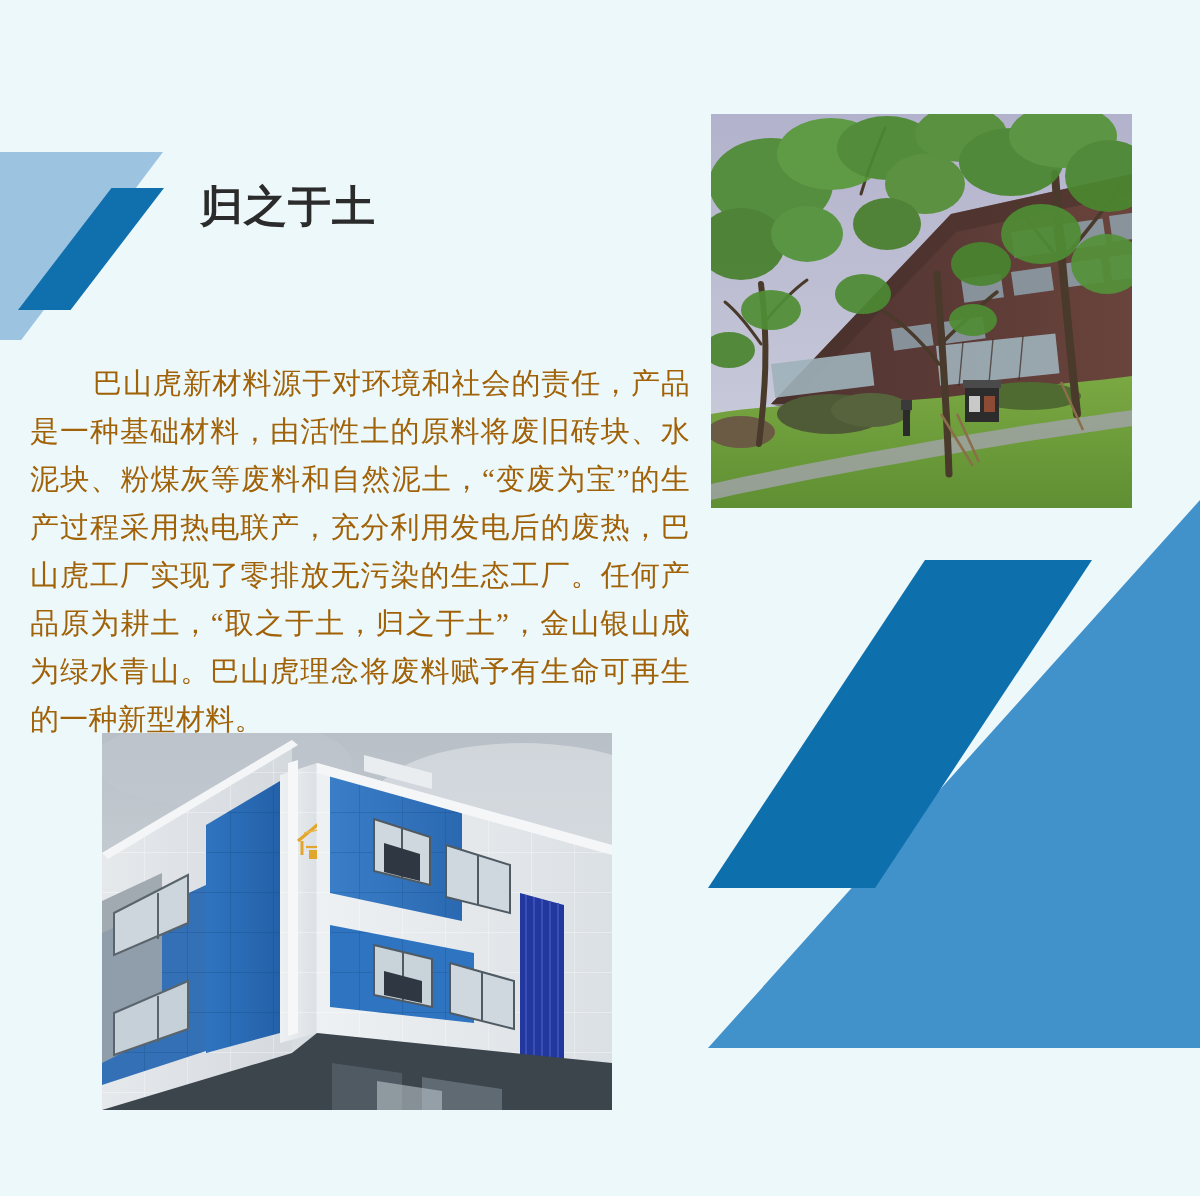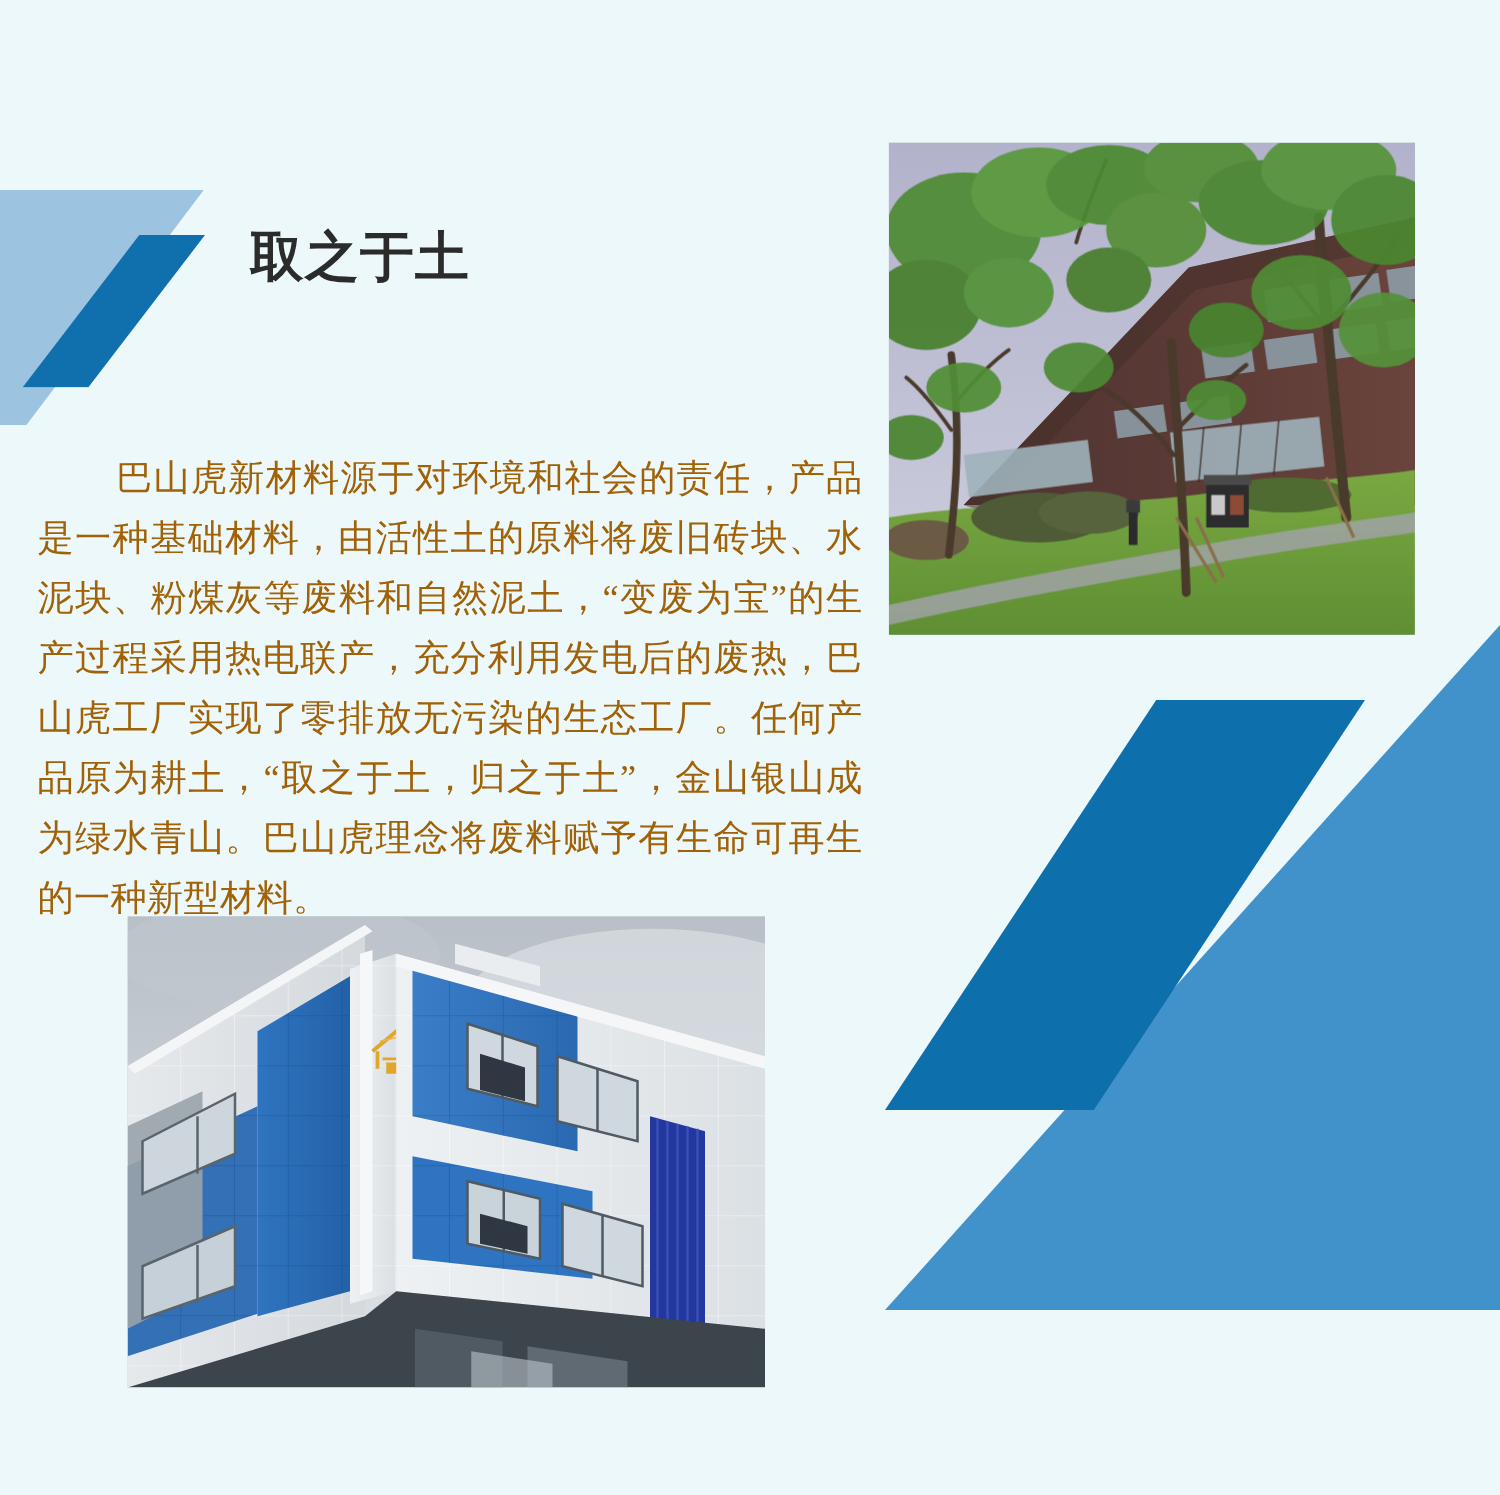--- a/index.html
+++ b/index.html
@@ -123,21 +123,21 @@
 </head>
 <body>
 
 <div id="slide">
 
   <div class="deco" id="deco-tl-triangle"></div>
   <div class="deco" id="deco-tl-parallelogram"></div>
   <div class="deco" id="deco-right-triangle"></div>
   <div class="deco" id="deco-right-band"></div>
 
-  <div id="title">取之于土</div>
+  <div id="title">归之于土</div>
 
   <div id="body-paragraph">巴山虎新材料源于对环境和社会的责任，产品是一种基础材料，由活性土的原料将废旧砖块、水泥块、粉煤灰等废料和自然泥土，“变废为宝”的生产过程采用热电联产，充分利用发电后的废热，巴山虎工厂实现了零排放无污染的生态工厂。任何产品原为耕土，“取之于土，归之于土”，金山银山成为绿水青山。巴山虎理念将废料赋予有生命可再生的一种新型材料。</div>
 
   <div class="photo" id="photo-campus">
     <svg viewBox="0 0 421 394" preserveAspectRatio="none">
       <defs>
         <linearGradient id="skyGrad" x1="0" y1="0" x2="0" y2="1">
           <stop offset="0%" stop-color="#b3b2cc"></stop>
           <stop offset="60%" stop-color="#c2c3d6"></stop>
           <stop offset="100%" stop-color="#cfd2de"></stop>

